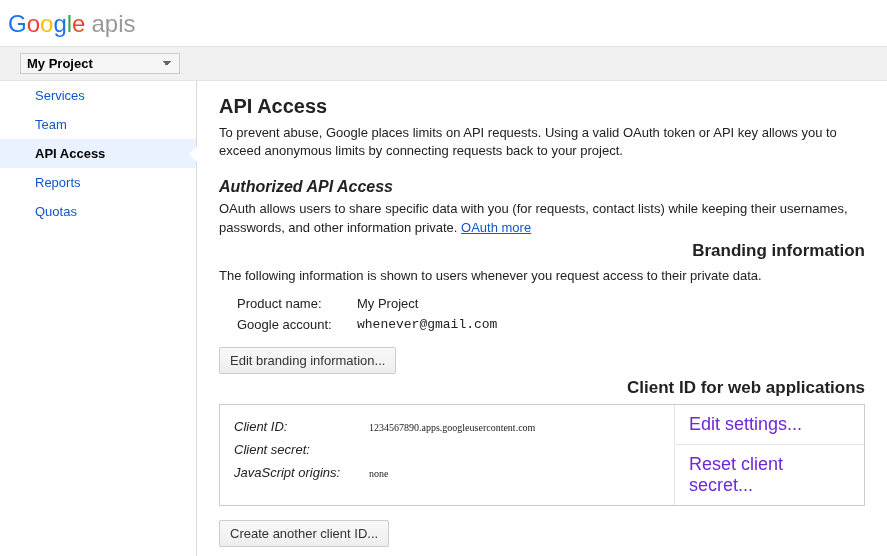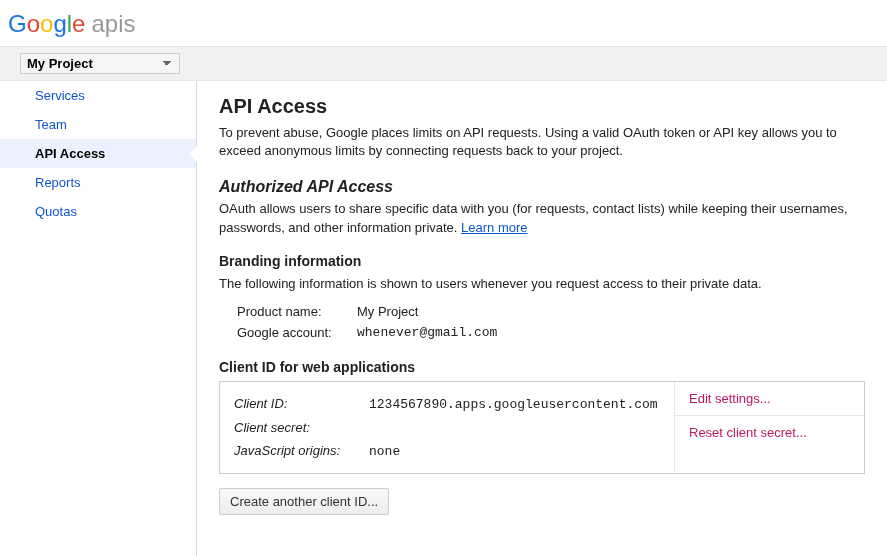--- a/index.html
+++ b/index.html
@@ -22,40 +22,40 @@
     
     .sidebar { width: 197px; flex-shrink: 0; background: #fff; border-right: 1px solid #d9d9d9; min-height: 480px; }
     .nav-item { display: block; padding: 7px 20px 7px 35px; color: #1155cc; cursor: pointer; font-size: 13px; }
     .nav-item.active { background: #eaf2ff; color: #000; font-weight: bold; position: relative; }
     .nav-item.active::after { content: ""; position: absolute; right: -1px; top: 50%; transform: translateY(-50%); width: 0; height: 0; border-top: 8px solid transparent; border-bottom: 8px solid transparent; border-right: 8px solid #fff; }
     .nav-item.active::before { content: ""; position: absolute; right: -1px; top: 50%; transform: translateY(-50%); width: 0; height: 0; border-top: 9px solid transparent; border-bottom: 9px solid transparent; border-right: 9px solid #d9d9d9; z-index: -1; }
     
     .content { flex: 1; padding: 14px 22px; }
     h1 { font-size: 20px; font-weight: bold; margin-bottom: 6px; }
     h2 { font-size: 16px; font-weight: bold; margin-top: 18px; margin-bottom: 4px; font-style: italic; }
-    h3 { font-size: 14px; font-weight: bold; margin-top: 16px; margin-bottom: 6px; }
+    h3 { font-size: 17px; font-weight: bold; margin-top: 4px; margin-bottom: 6px; text-align: right; }
     p { font-size: 13px; line-height: 1.4; }
     a.link { color: #1155cc; text-decoration: underline; cursor: pointer; }
     
     .kv-block { margin: 8px 0 12px 18px; }
     .kv-row { display: flex; padding: 3px 0; }
     .kv-label { width: 120px; font-size: 13px; }
     .kv-val { font-size: 13px; }
     .mono { font-family: "Courier New", monospace; }
     
     .btn { display: inline-block; background: linear-gradient(#f8f8f8, #eee); border: 1px solid #ccc; padding: 5px 10px; font-size: 13px; cursor: pointer; border-radius: 2px; color: #333; }
     
     .client-box { border: 1px solid #ccc; margin-top: 6px; display: flex; }
     .client-left { flex: 1; padding: 10px 14px; }
     .client-right { width: 190px; border-left: 1px solid #e5e5e5; }
-    .client-action { display: block; padding: 9px 14px; color: #be185d; cursor: pointer; border-bottom: 1px solid #e5e5e5; font-size: 13px; }
+    .client-action { display: block; padding: 9px 14px; color: #6d28d9; cursor: pointer; border-bottom: 1px solid #e5e5e5; font-size: 18px; }
     .client-action:last-child { border-bottom: none; }
     .client-row { display: flex; padding: 4px 0; align-items: baseline; }
     .client-label { width: 135px; font-size: 13px; font-style: italic; }
-    .client-val { font-family: Liberation Mono, monospace; font-size: 13px; }
+    .client-val { font-family: Liberation Serif, serif; font-size: 10px; }
     .highlight-oval { position: relative; display: inline-block; }
     .highlight-oval::before { content: ""; position: absolute; left: -8px; right: -8px; top: -4px; bottom: -4px; border: 2px solid #d00; border-radius: 12px; pointer-events: none; }
     
     .mt { margin-top: 14px; }
   </style>
 </head>
 <body>
 
 <div class="logo-bar">
   <span class="logo-text">
@@ -77,37 +77,38 @@
     <span class="nav-item">Reports</span>
     <span class="nav-item">Quotas</span>
   </div>
 
   <div class="content">
     <h1>API Access</h1>
     <p>To prevent abuse, Google places limits on API requests. Using a valid OAuth token or API key allows you to exceed anonymous limits by connecting requests back to your project.</p>
 
     <h2>Authorized API Access</h2>
     <p>
-      <span>OAuth allows users to share specific data with you (for requests, contact lists) while keeping their usernames, passwords, and other information private. </span><a class="link">Learn more</a>
+      <span>OAuth allows users to share specific data with you (for requests, contact lists) while keeping their usernames, passwords, and other information private. </span><a class="link">OAuth more</a>
     </p>
 
     <h3>Branding information</h3>
     <p>The following information is shown to users whenever you request access to their private data.</p>
 
     <div class="kv-block">
       <div class="kv-row">
         <span class="kv-label">Product name:</span>
         <span class="kv-val">My Project</span>
       </div>
       <div class="kv-row">
         <span class="kv-label">Google account:</span>
         <span class="kv-val mono">whenever@gmail.com</span>
       </div>
     </div>
 
+    <button class="btn">Edit branding information...</button>
 
     <h3>Client ID for web applications</h3>
 
     <div class="client-box">
       <div class="client-left">
         <div class="client-row">
           <span class="client-label">Client ID:</span>
           <span class="client-val">1234567890.apps.googleusercontent.com</span>
         </div>
         <div class="client-row">

